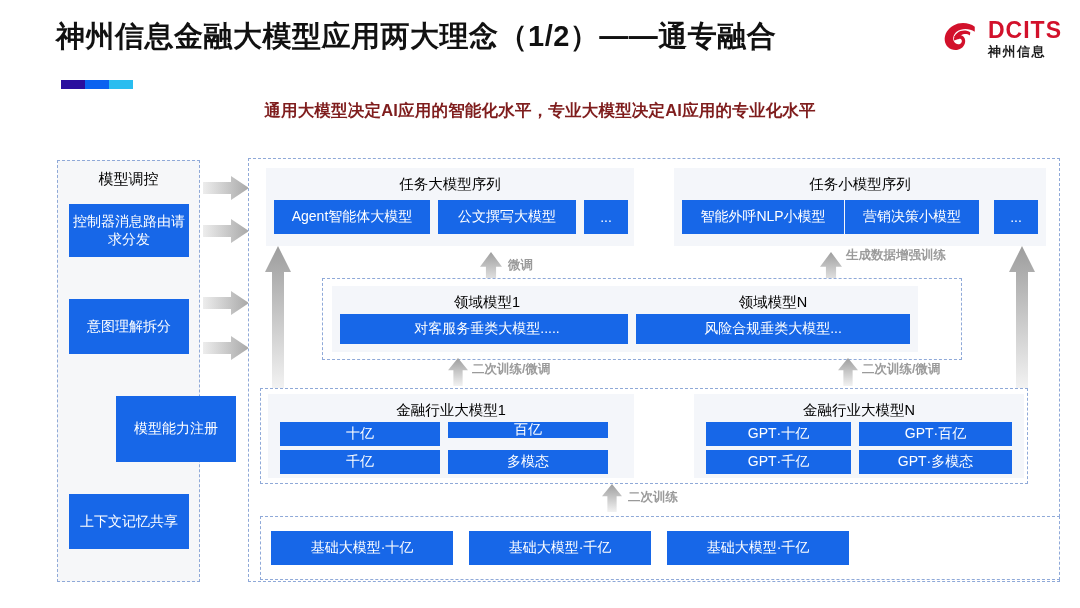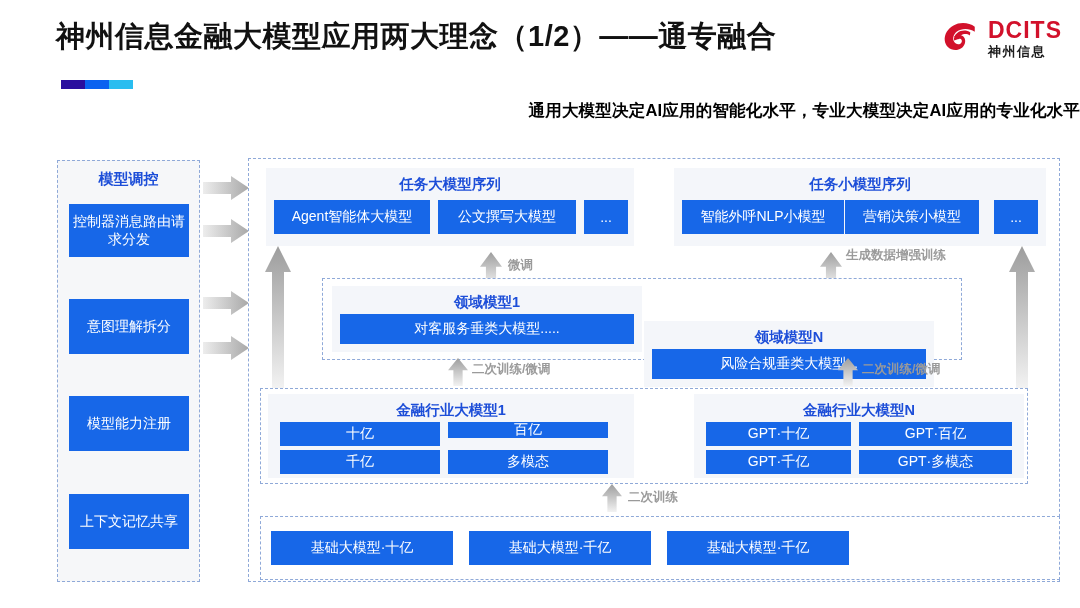--- a/index.html
+++ b/index.html
@@ -30,37 +30,37 @@
     position: absolute; right: 18px; top: 18px;
     display: flex; align-items: center; gap: 7px;
   }
   .logo-mark { width: 40px; height: 40px; flex: 0 0 40px; }
   .logo-text { display: flex; flex-direction: column; align-items: flex-start; line-height: 1; }
   .logo-en { font-size: 23px; font-weight: 800; color: #d2112b; letter-spacing: 1px; font-family: "Liberation Sans", sans-serif; }
   .logo-cn { font-size: 13px; font-weight: 700; color: #1d1d1d; letter-spacing: 1.5px; margin-top: 3px; }
 
   .subtitle {
     position: absolute; left: 0; right: 0; top: 100px;
-    text-align: right; font-size: 16.5px; font-weight: 700;
-    color: #000000; letter-spacing: 0.2px;
+    text-align: center; font-size: 16.5px; font-weight: 700;
+    color: #7f1d1d; letter-spacing: 0.2px;
   }
 
   
   .dashed {
     border: 1px dashed #8fa9d8;
     background: #ffffff;
     position: absolute;
   }
   .group-box {
     background: #f4f6fa;
     position: absolute;
   }
   .group-title {
-    text-align: center; font-size: 14.5px; font-weight: 700;
-    color: #1d4ed8; line-height: 1; padding-top: 9px;
+    text-align: center; font-size: 14.5px; font-weight: 400;
+    color: #000000; line-height: 1; padding-top: 9px;
   }
   .bbox {
     background: #1767e8; color: #ffffff;
     display: flex; align-items: center; justify-content: center;
     font-size: 14px; font-weight: 400; white-space: nowrap;
     position: absolute;
   }
 
   
   #sidebar { left: 57px; top: 160px; width: 143px; height: 422px; background: #f6f7f9; }
@@ -83,21 +83,21 @@
   .arrow-label.two-line { white-space: normal; width: 86px; text-align: center; }
 
   
   #main-outer { left: 248px; top: 158px; width: 812px; height: 424px; }
 
   #task-big-panel  { left: 266px; top: 168px; width: 368px; height: 78px; }
   #task-small-panel{ left: 674px; top: 168px; width: 372px; height: 78px; }
 
   #domain-dashed { left: 322px; top: 278px; width: 640px; height: 82px; }
   #domain1-box { left: 332px; top: 286px; width: 310px; height: 66px; }
-  #domainN-box { left: 644px; top: 286px; width: 290px; height: 66px; margin-top: 35px; }
+  #domainN-box { left: 628px; top: 286px; width: 290px; height: 66px; }
 
   #industry-dashed { left: 260px; top: 388px; width: 768px; height: 96px; }
   #industry1-box { left: 268px; top: 394px; width: 366px; height: 84px; }
   #industryN-box { left: 694px; top: 394px; width: 330px; height: 84px; }
 
   #base-dashed { left: 260px; top: 516px; width: 800px; height: 64px; }
 </style>
 </head>
 <body>
 
@@ -121,21 +121,21 @@
       <div class="logo-cn">神州信息</div>
     </div>
   </div>
 
   <div class="subtitle">通用大模型决定AI应用的智能化水平，专业大模型决定AI应用的专业化水平</div>
 
   <div class="dashed" id="sidebar">
     <div class="group-title">模型调控</div>
     <div class="side-btn" style="top:43px;height:53px;">控制器消息路由请求分发</div>
     <div class="side-btn" style="top:138px;height:55px;">意图理解拆分</div>
-    <div class="side-btn" style="top:235px;height:55px;">模型能力注册</div>
+    <div class="side-btn" style="top:235px;height:66px;margin-left:47px;">模型能力注册</div>
     <div class="side-btn" style="top:333px;height:55px;">上下文记忆共享</div>
   </div>
 
   <svg class="arrow-right" style="left:203px;top:176px;width:46px;height:24px;" viewBox="0 0 46 24">
     <defs>
         <linearGradient id="gr1" x1="0" y1="0" x2="1" y2="0">
           <stop offset="0" stop-color="#ededed"></stop>
           <stop offset="1" stop-color="#a8a8a8"></stop>
         </linearGradient>
       </defs>

